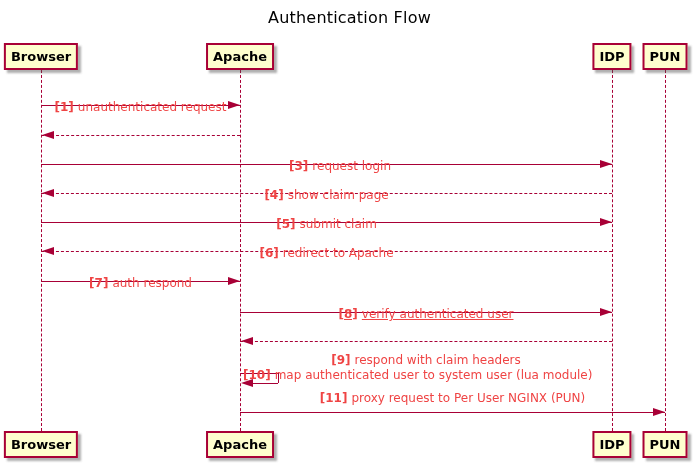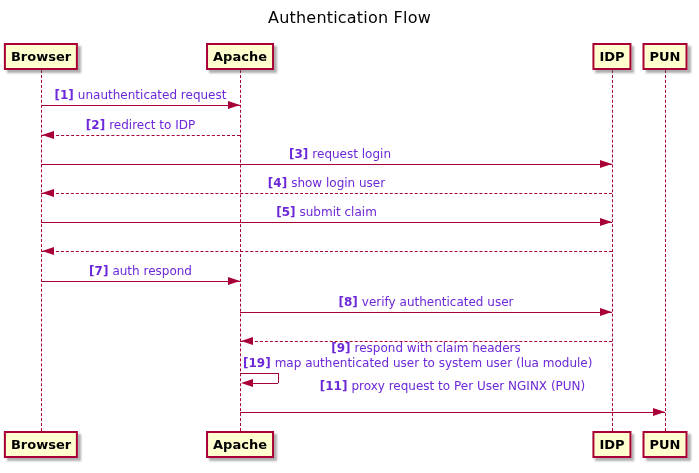--- a/index.html
+++ b/index.html
@@ -59,22 +59,23 @@
     position: absolute;
     width: 0; height: 0;
     border-top: 4px solid transparent;
     border-bottom: 4px solid transparent;
   }
   .arrowhead.right { border-left: 12px solid var(--accent); }
   .arrowhead.left  { border-right: 12px solid var(--accent); }
   .msg-label {
     position: absolute;
     font-size: 12px;
-    color: #6d28d9;
+    color: #ef4444;
     white-space: nowrap;
+    margin-top: 12px;
   }
   .msg-label.centered { transform: translateX(-50%); }
   .msg-label .num { font-weight: bold; margin-right: 4px; }
 </style>
 </head>
 <body>
 
 <div id="diagram">
   <div class="title">Authentication Flow</div>
 <div class="lifeline" style="left: 41px; top: 70px; height: 361px;"></div>
@@ -87,42 +88,42 @@
     <div class="participant" style="left: 612px; top: 43px;">IDP</div>
     <div class="participant" style="left: 612px; top: 431px;">IDP</div>
     <div class="lifeline" style="left: 665px; top: 70px; height: 361px;"></div>
     <div class="participant" style="left: 665px; top: 43px;">PUN</div>
     <div class="participant" style="left: 665px; top: 431px;">PUN</div>
     <div class="msg-line" style="left: 41px; top: 105px; width: 199px;"></div>
     <div class="arrowhead right" style="left: 228px; top: 101px;"></div>
     <div class="msg-label centered" style="left: 140.5px; top: 88px;"><span class="num">[1]</span><span>unauthenticated request</span></div>
     <div class="msg-line dashed" style="left: 41px; top: 135px; width: 199px;"></div>
     <div class="arrowhead left" style="left: 42px; top: 131px;"></div>
-    <div class="msg-label centered" style="left: 140.5px; top: 118px;"><span class="num">[2]</span><span>redirect to IDP</span></div>
     <div class="msg-line" style="left: 41px; top: 164px; width: 571px;"></div>
     <div class="arrowhead right" style="left: 600px; top: 160px;"></div>
     <div class="msg-label centered" style="left: 340px; top: 147px;"><span class="num">[3]</span><span>request login</span></div>
     <div class="msg-line dashed" style="left: 41px; top: 193px; width: 571px;"></div>
     <div class="arrowhead left" style="left: 42px; top: 189px;"></div>
-    <div class="msg-label centered" style="left: 326.5px; top: 176px;"><span class="num">[4]</span><span>show login user</span></div>
+    <div class="msg-label centered" style="left: 326.5px; top: 176px;"><span class="num">[4]</span><span>show claim page</span></div>
     <div class="msg-line" style="left: 41px; top: 222px; width: 571px;"></div>
     <div class="arrowhead right" style="left: 600px; top: 218px;"></div>
     <div class="msg-label centered" style="left: 326.5px; top: 205px;"><span class="num">[5]</span><span>submit claim</span></div>
     <div class="msg-line dashed" style="left: 41px; top: 251px; width: 571px;"></div>
     <div class="arrowhead left" style="left: 42px; top: 247px;"></div>
+    <div class="msg-label centered" style="left: 326.5px; top: 234px;"><span class="num">[6]</span><span>redirect to Apache</span></div>
     <div class="msg-line" style="left: 41px; top: 281px; width: 199px;"></div>
     <div class="arrowhead right" style="left: 228px; top: 277px;"></div>
     <div class="msg-label centered" style="left: 140.5px; top: 264px;"><span class="num">[7]</span><span>auth respond</span></div>
     <div class="msg-line" style="left: 240px; top: 312px; width: 372px;"></div>
     <div class="arrowhead right" style="left: 600px; top: 308px;"></div>
-    <div class="msg-label centered" style="left: 426px; top: 295px;"><span class="num">[8]</span><span>verify authenticated user</span></div>
+    <div class="msg-label centered" style="left: 426px; top: 295px; text-decoration: underline;"><span class="num">[8]</span><span>verify authenticated user</span></div>
     <div class="msg-line dashed" style="left: 240px; top: 341px; width: 372px;"></div>
     <div class="arrowhead left" style="left: 241px; top: 337px;"></div>
     <div class="msg-label centered" style="left: 426px; top: 341px;"><span class="num">[9]</span><span>respond with claim headers</span></div>
     <div class="msg-line" style="left: 240px; top: 373px; width: 38px;"></div>
     <div class="vline" style="left: 278px; top: 373px; height: 10px;"></div>
     <div class="msg-line" style="left: 252px; top: 383px; width: 26px;"></div>
     <div class="arrowhead left" style="left: 241px; top: 379px;"></div>
-    <div class="msg-label" style="left: 243px; top: 356px;"><span class="num">[19]</span><span>map authenticated user to system user (lua module)</span></div>
+    <div class="msg-label" style="left: 243px; top: 356px;"><span class="num">[10]</span><span>map authenticated user to system user (lua module)</span></div>
     <div class="msg-line" style="left: 240px; top: 412px; width: 425px;"></div>
     <div class="arrowhead right" style="left: 653px; top: 408px;"></div>
     <div class="msg-label centered" style="left: 452.5px; top: 379px;"><span class="num">[11]</span><span>proxy request to Per User NGINX (PUN)</span></div>
   </div>
 
 </body></html>

